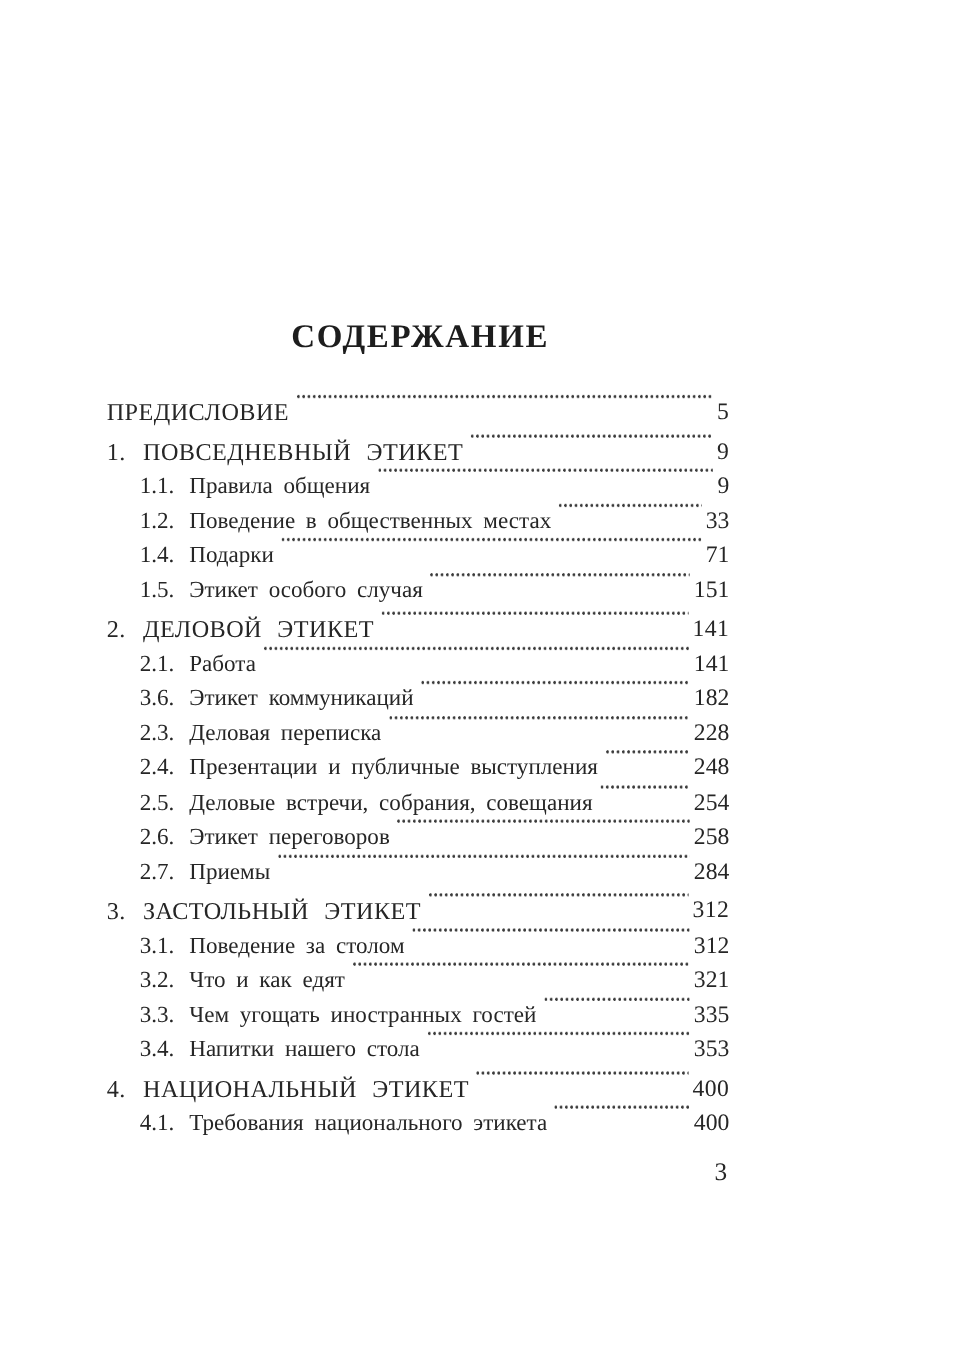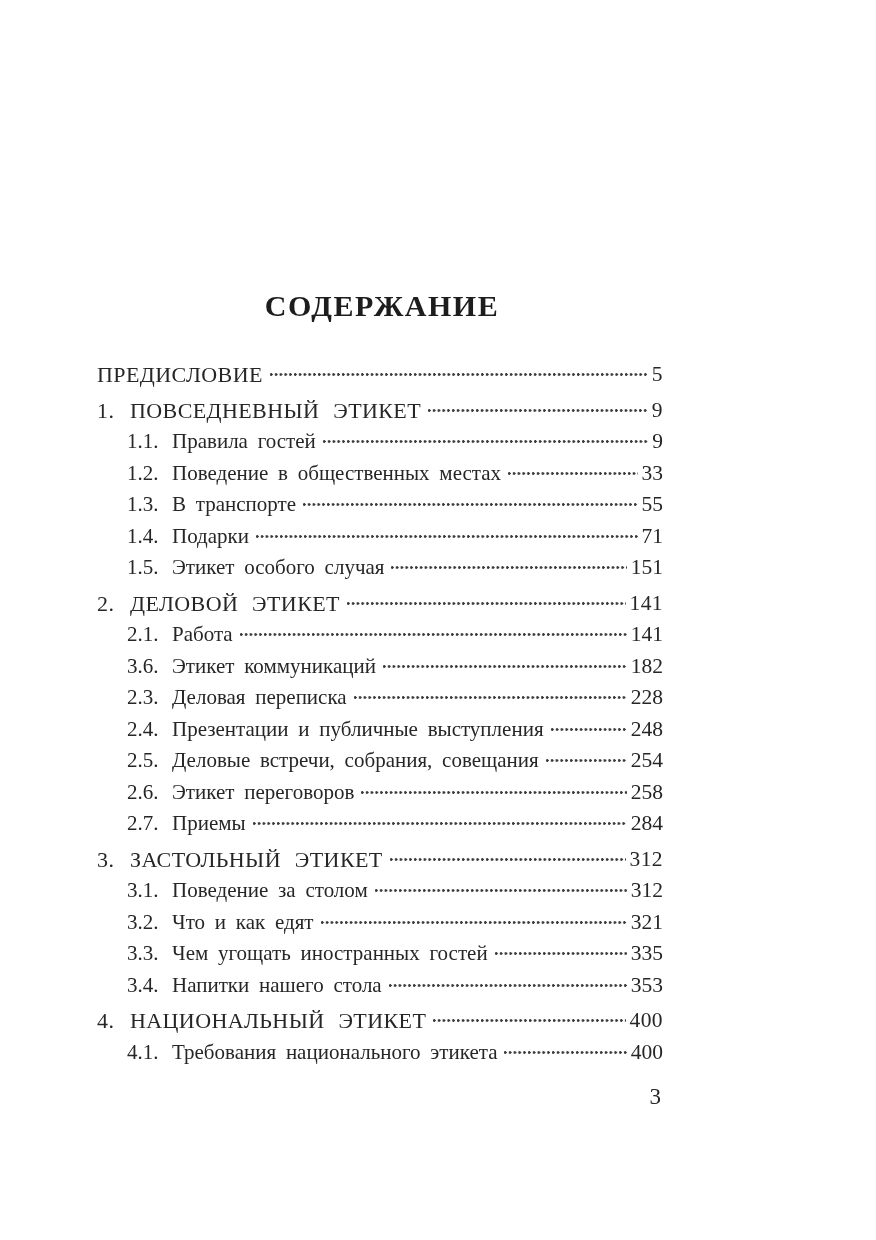--- a/index.html
+++ b/index.html
@@ -20,21 +20,21 @@
     font-weight: bold;
     letter-spacing: 1.5px;
     line-height: 1;
     color: #1d1d1d;
   }
   .toc {
     margin: 38px 101px 0 97px; 
   }
   .toc-row {
     display: flex;
-    align-items: center;
+    align-items: flex-start;
     line-height: 31.5px;
     font-size: 21px;
   }
   .toc-row.level0, .toc-row.level1 {
     font-size: 22px;
     word-spacing: 8px;
     letter-spacing: 0.4px;
   }
   .toc-row.level1 { margin-top: 4px; }
   .toc-row.level2 { word-spacing: 4.5px; padding-left: 30px; }
@@ -74,37 +74,31 @@
         <span class="toc-page">5</span>
       </div>
       <div class="toc-row level1">
         <span class="toc-num">1.</span>
         <span class="toc-label">ПОВСЕДНЕВНЫЙ ЭТИКЕТ</span>
         <span class="toc-dots"></span>
         <span class="toc-page">9</span>
       </div>
       <div class="toc-row level2">
         <span class="toc-num">1.1.</span>
-        <span class="toc-label">Правила гостей</span>
+        <span class="toc-label">Правила общения</span>
         <span class="toc-dots"></span>
         <span class="toc-page">9</span>
       </div>
       <div class="toc-row level2">
         <span class="toc-num">1.2.</span>
         <span class="toc-label">Поведение в общественных местах</span>
         <span class="toc-dots"></span>
         <span class="toc-page">33</span>
       </div>
       <div class="toc-row level2">
-        <span class="toc-num">1.3.</span>
-        <span class="toc-label">В транспорте</span>
-        <span class="toc-dots"></span>
-        <span class="toc-page">55</span>
-      </div>
-      <div class="toc-row level2">
         <span class="toc-num">1.4.</span>
         <span class="toc-label">Подарки</span>
         <span class="toc-dots"></span>
         <span class="toc-page">71</span>
       </div>
       <div class="toc-row level2">
         <span class="toc-num">1.5.</span>
         <span class="toc-label">Этикет особого случая</span>
         <span class="toc-dots"></span>
         <span class="toc-page">151</span>

